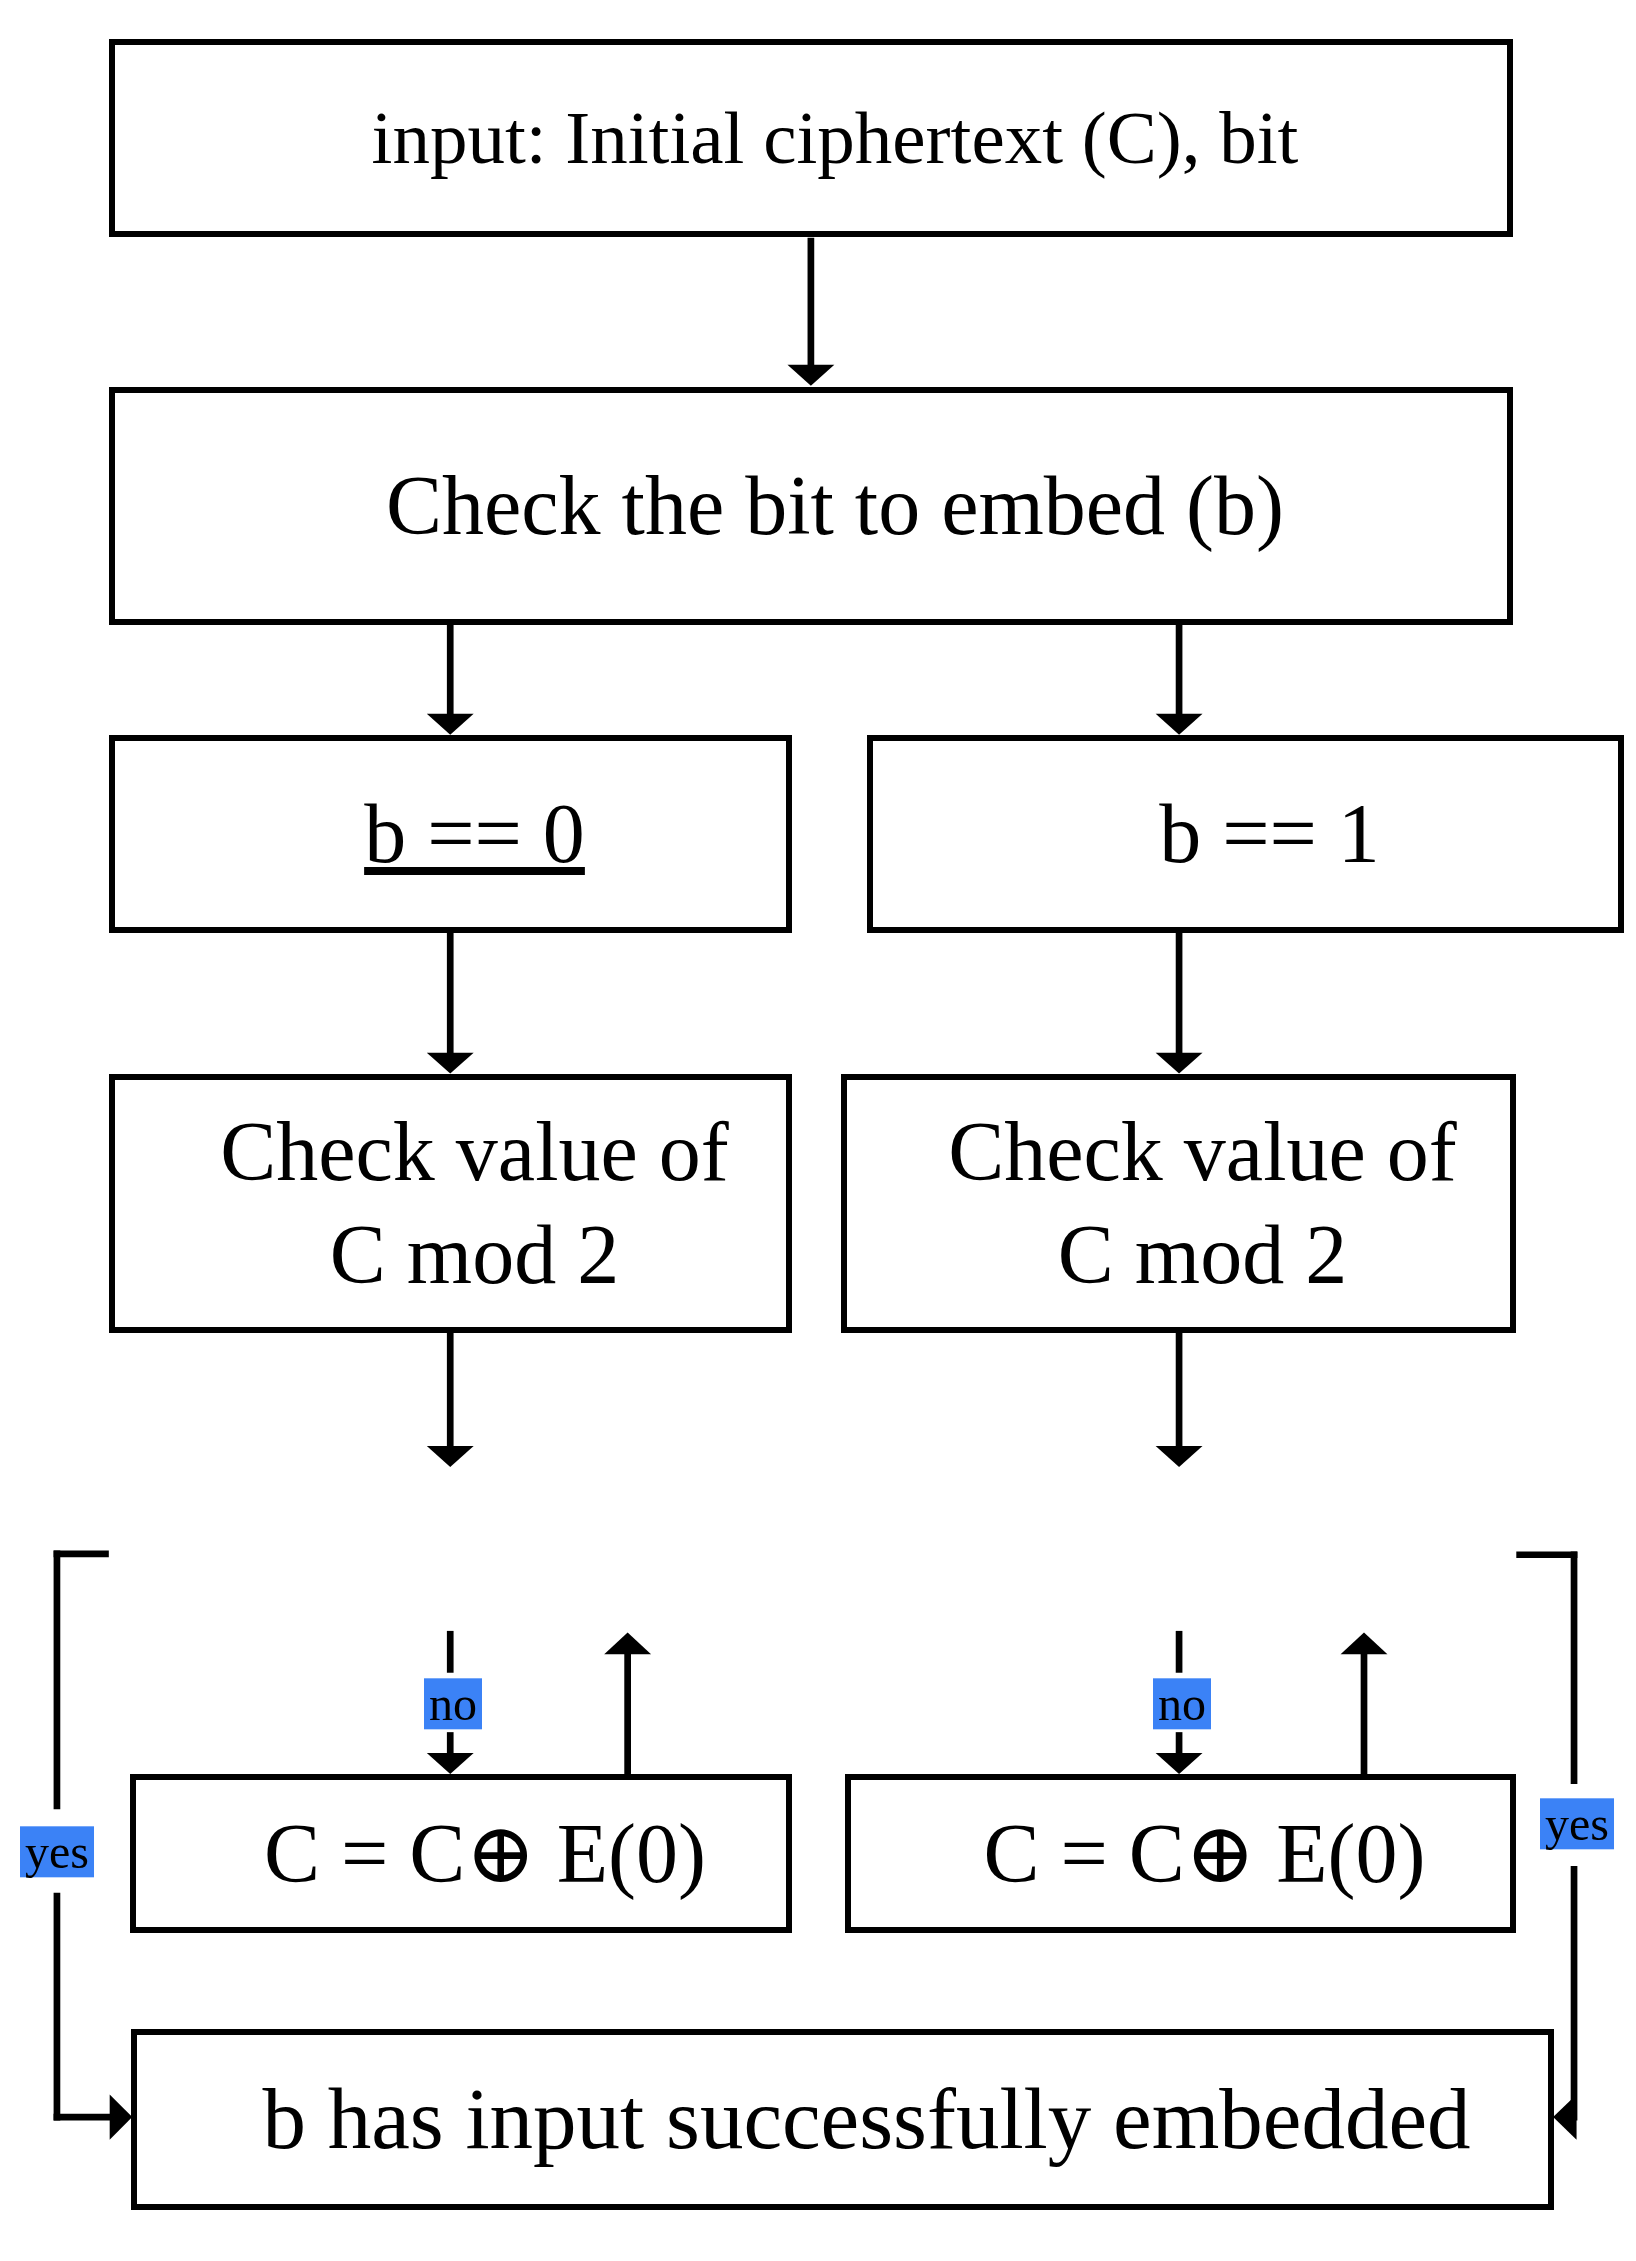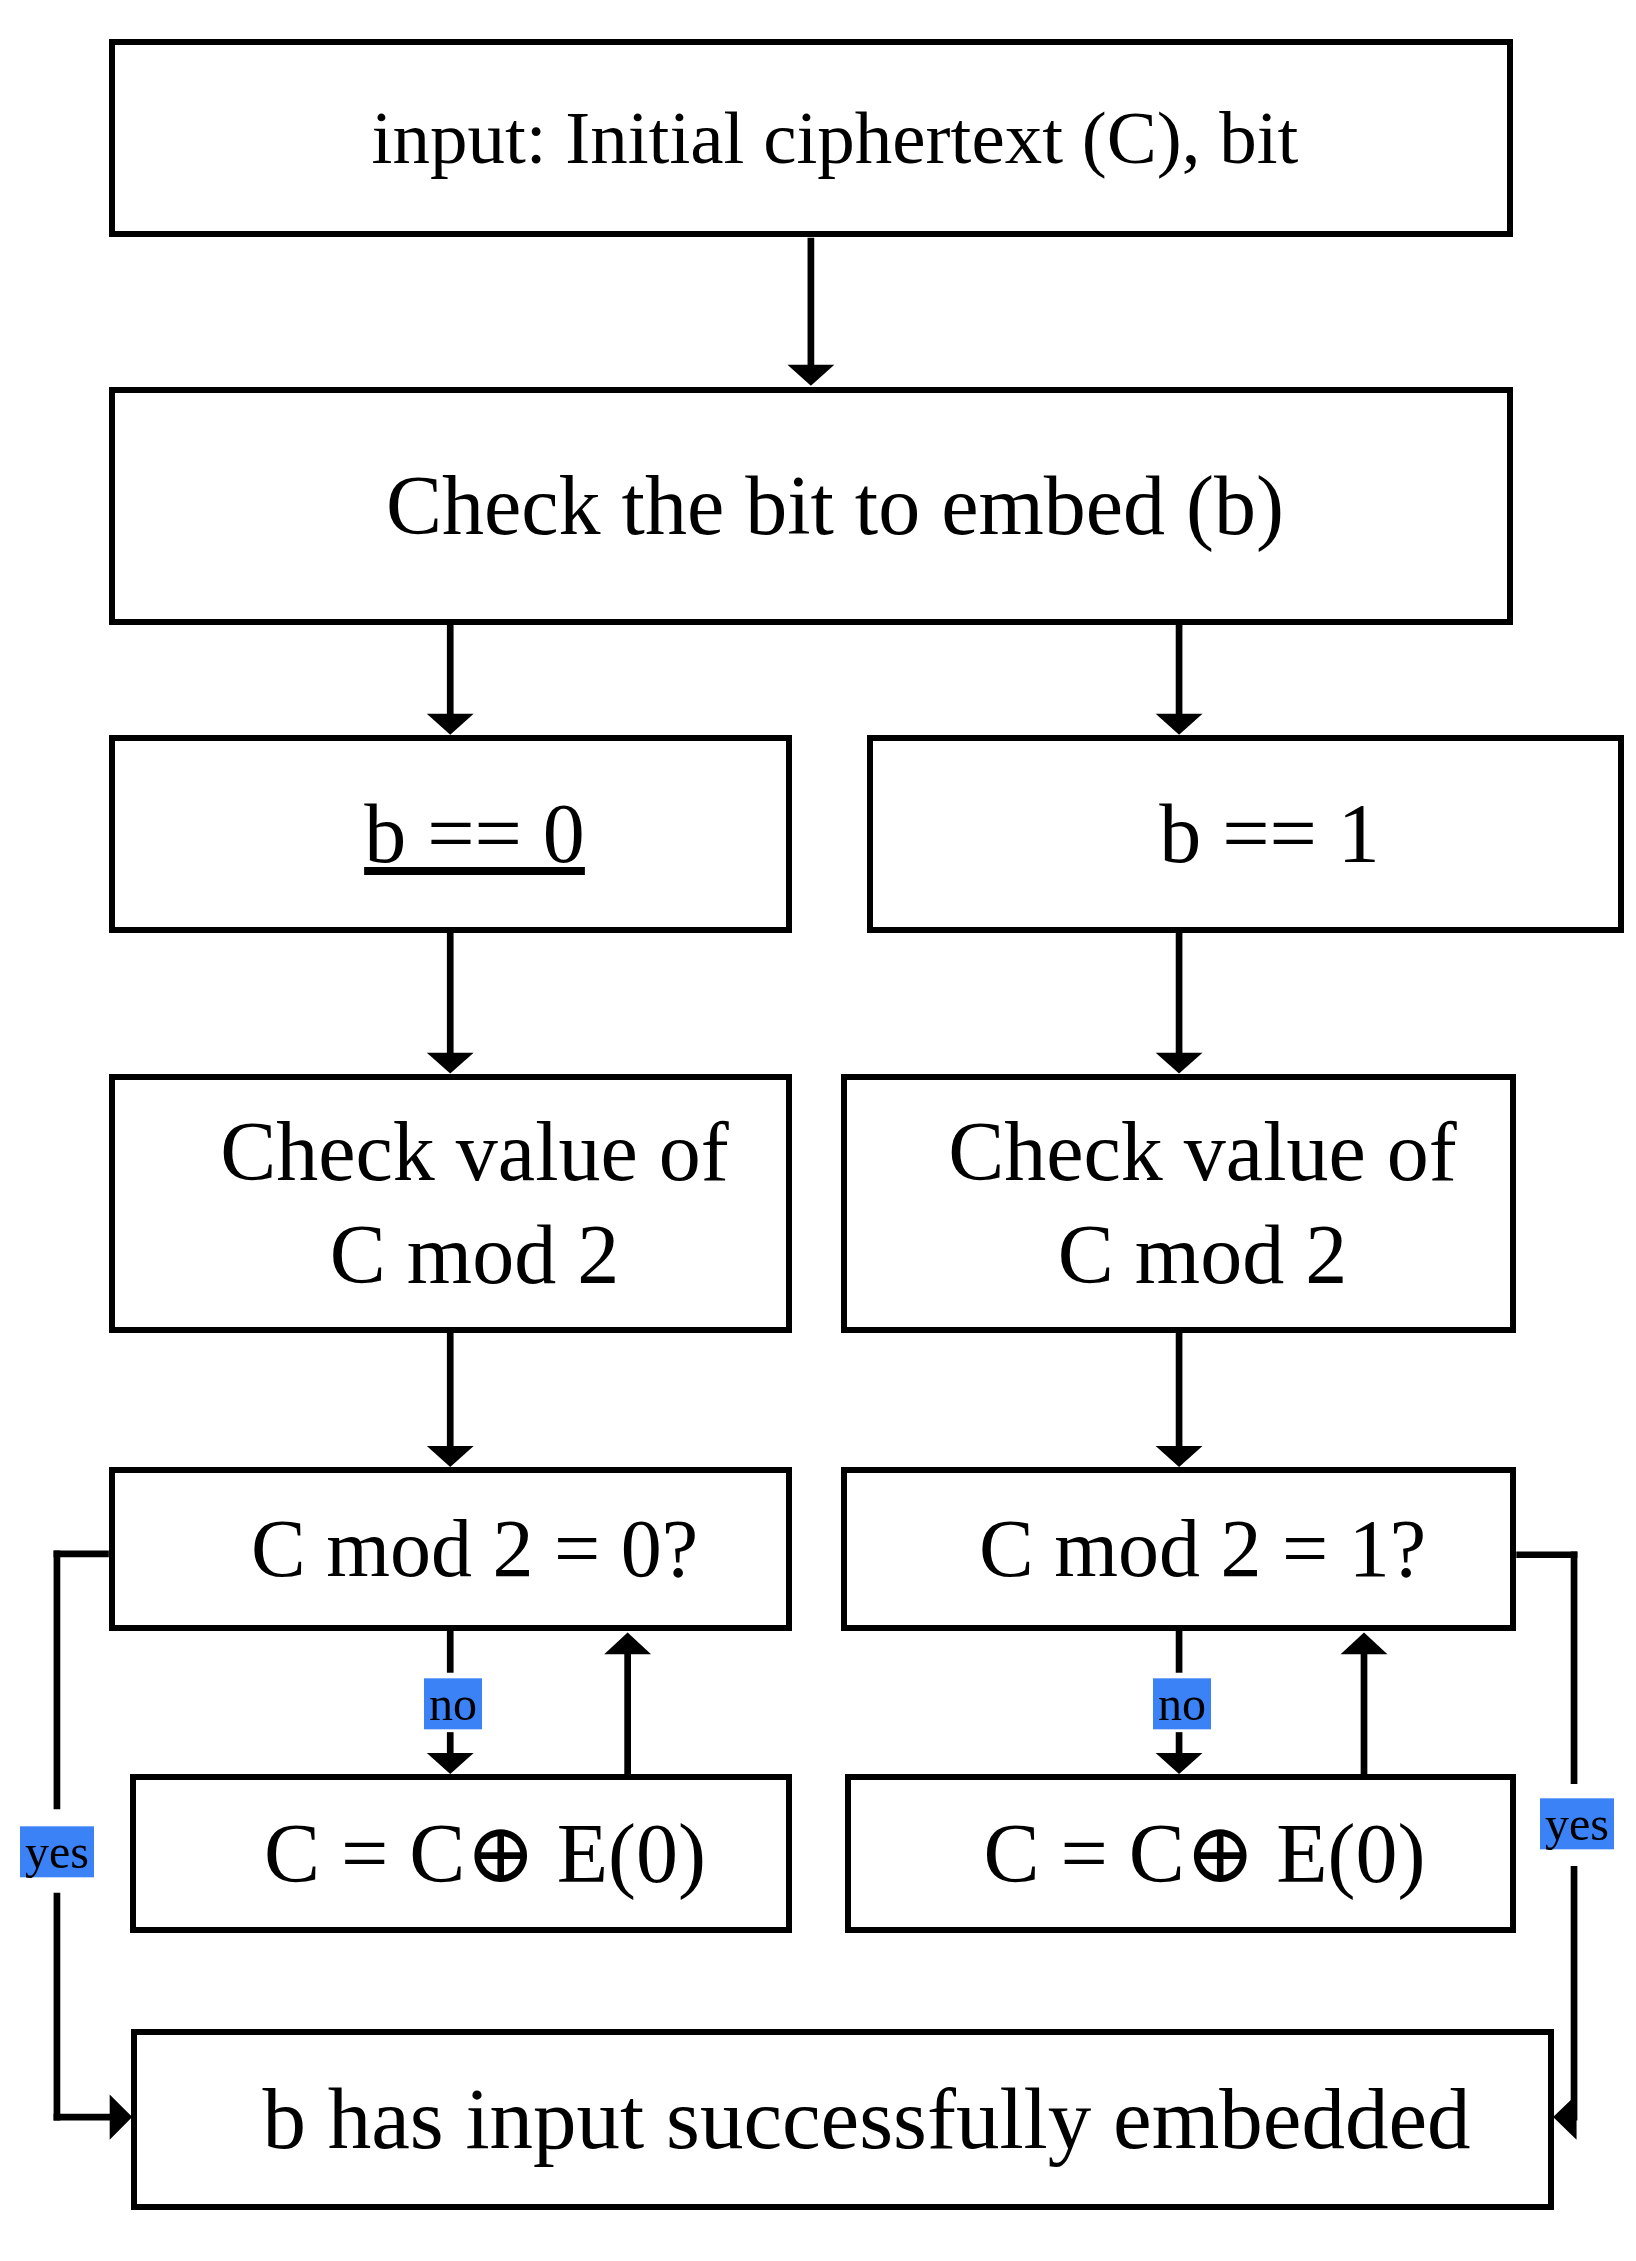--- a/index.html
+++ b/index.html
@@ -109,27 +109,21 @@
   <div class="box" id="node-cv-left">
     <div class="ln">Check value of</div>
     <div class="ln">C mod 2</div>
   </div>
 
   <div class="box" id="node-cv-right">
     <div class="ln">Check value of</div>
     <div class="ln">C mod 2</div>
   </div>
 
-  <div class="box" id="node-cond-left">
-    <div class="ln">C mod 2 = 0?</div>
-  </div>
 
-  <div class="box" id="node-cond-right">
-    <div class="ln">C mod 2 = 1?</div>
-  </div>
 
   <div class="box" id="node-xor-left">
     <div class="ln">C = C⊕ E(0)</div>
   </div>
 
   <div class="box" id="node-xor-right">
     <div class="ln">C = C⊕ E(0)</div>
   </div>
 
   <div class="box" id="node-done">

